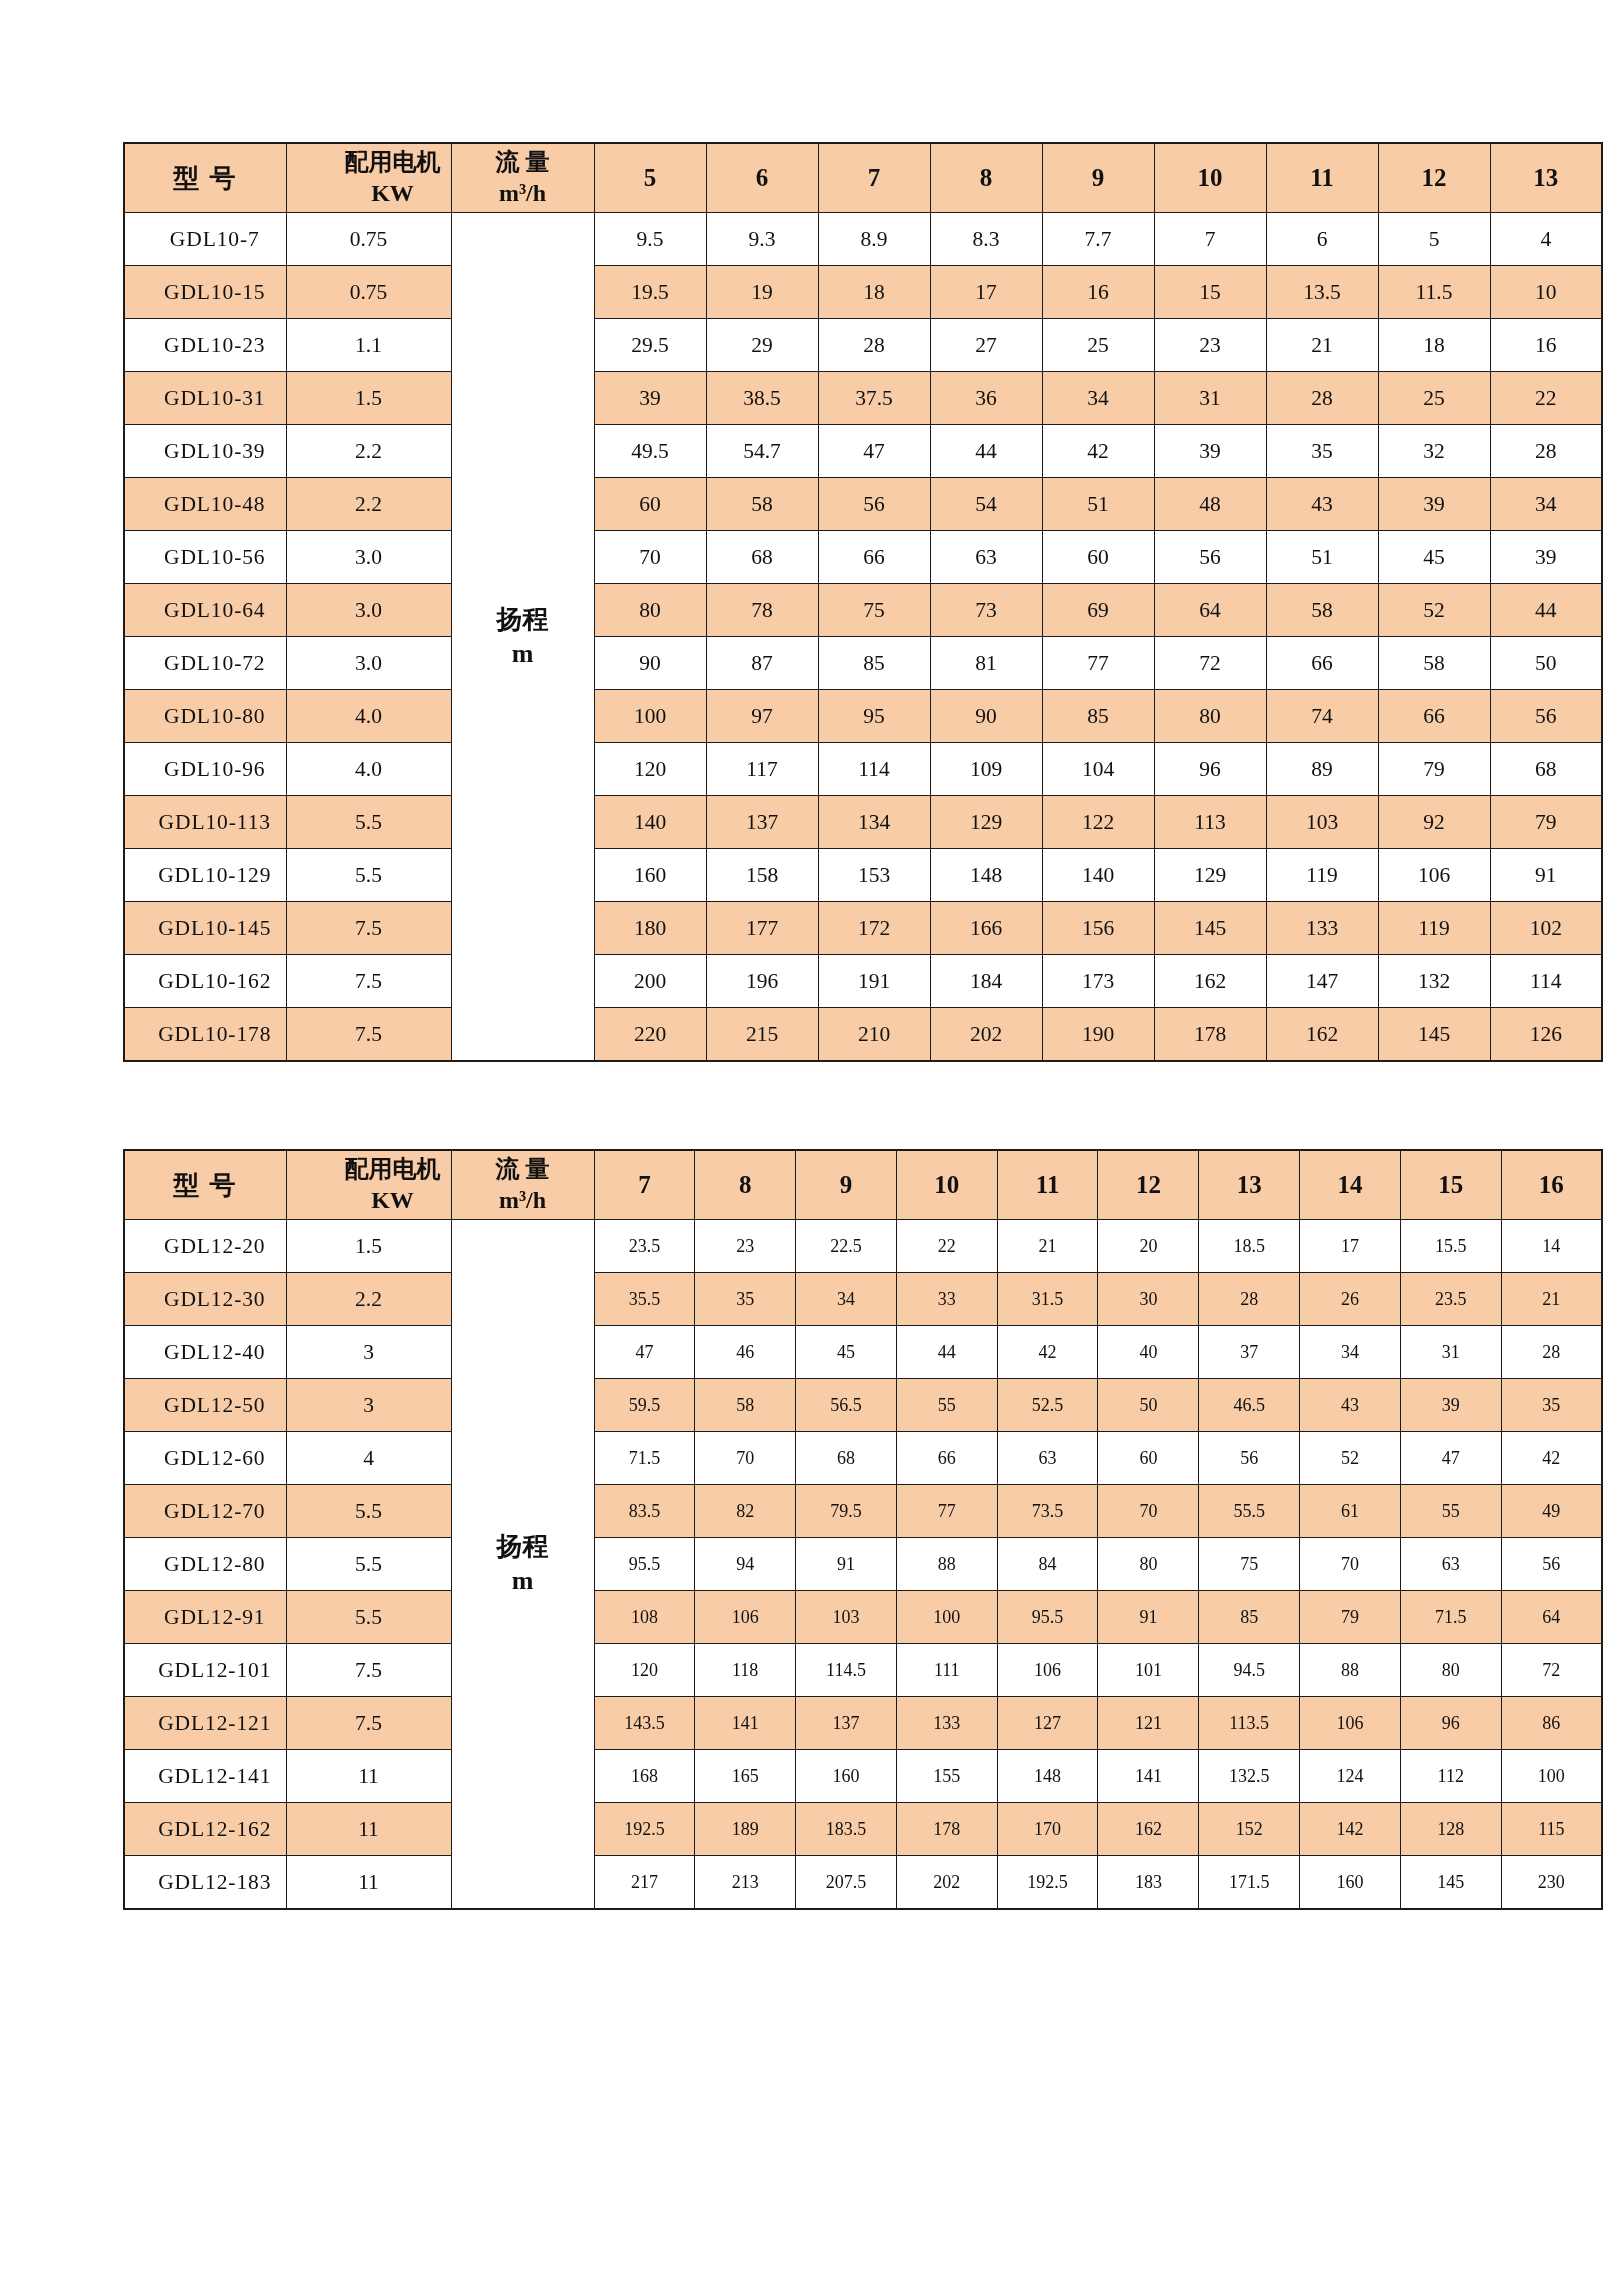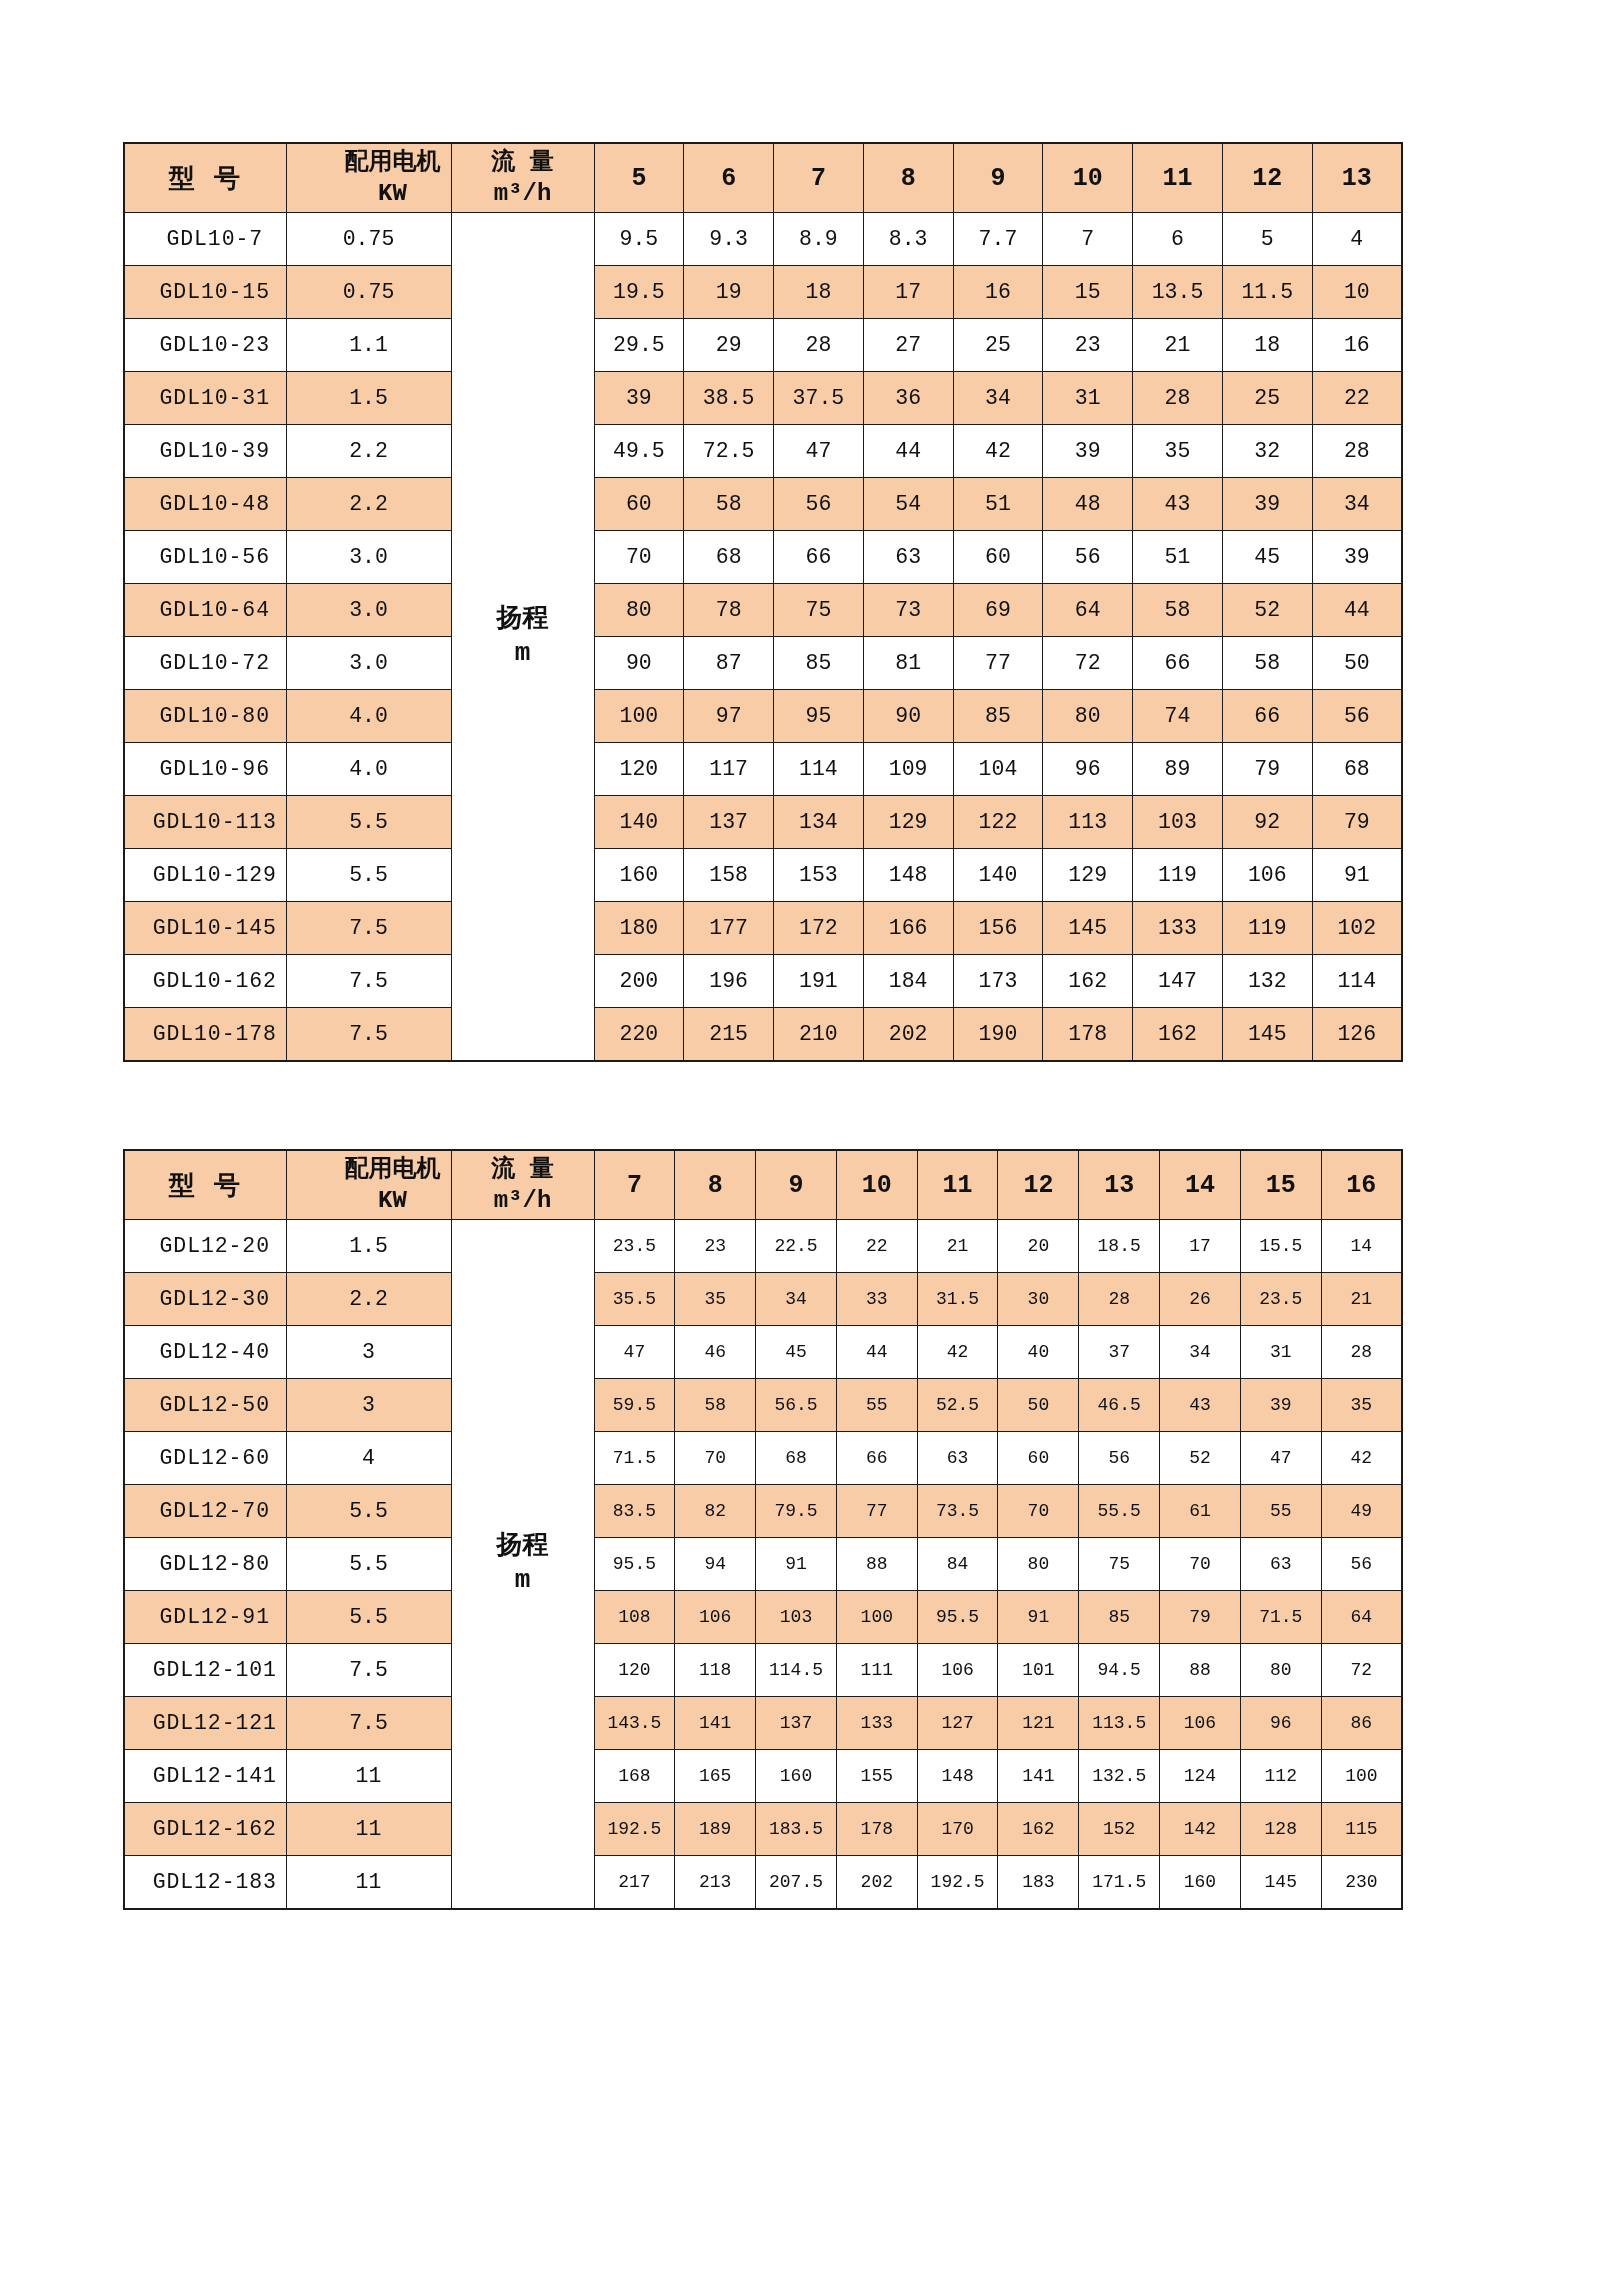--- a/index.html
+++ b/index.html
@@ -12,26 +12,25 @@
     width: 1620px;
     height: 2291px;
     background: #ffffff;
     font-family: "Liberation Serif", "DejaVu Serif", serif;
     color: var(--text, #111111);
     overflow: hidden;
   }
   table.pump {
     position: absolute;
     left: 123px;
-    width: 1280px;
+    width: 1480px;
     border-collapse: collapse;
     table-layout: fixed;
     background: #15803d;
     border: 2.7px solid var(--border, #1b1b1b);
-    font-family: Liberation Mono, monospace;
   }
   #table-0 { top: 142px; }
   #table-1 { top: 1149px; }
 
   col.c-model { width: 162px; }
   col.c-kw    { width: 165px; }
   col.c-flow  { width: 143px; }
 
   th, td {
     border: 1.8px solid var(--border, #1b1b1b);
@@ -172,21 +171,21 @@
           <td class="td-val">34</td>
           <td class="td-val">31</td>
           <td class="td-val">28</td>
           <td class="td-val">25</td>
           <td class="td-val">22</td>
         </tr>
         <tr>
           <td class="td-model">GDL10-39</td>
           <td class="td-kw">2.2</td>
           <td class="td-val">49.5</td>
-          <td class="td-val">72.5</td>
+          <td class="td-val">54.7</td>
           <td class="td-val">47</td>
           <td class="td-val">44</td>
           <td class="td-val">42</td>
           <td class="td-val">39</td>
           <td class="td-val">35</td>
           <td class="td-val">32</td>
           <td class="td-val">28</td>
         </tr>
         <tr class="stripe">
           <td class="td-model">GDL10-48</td>

